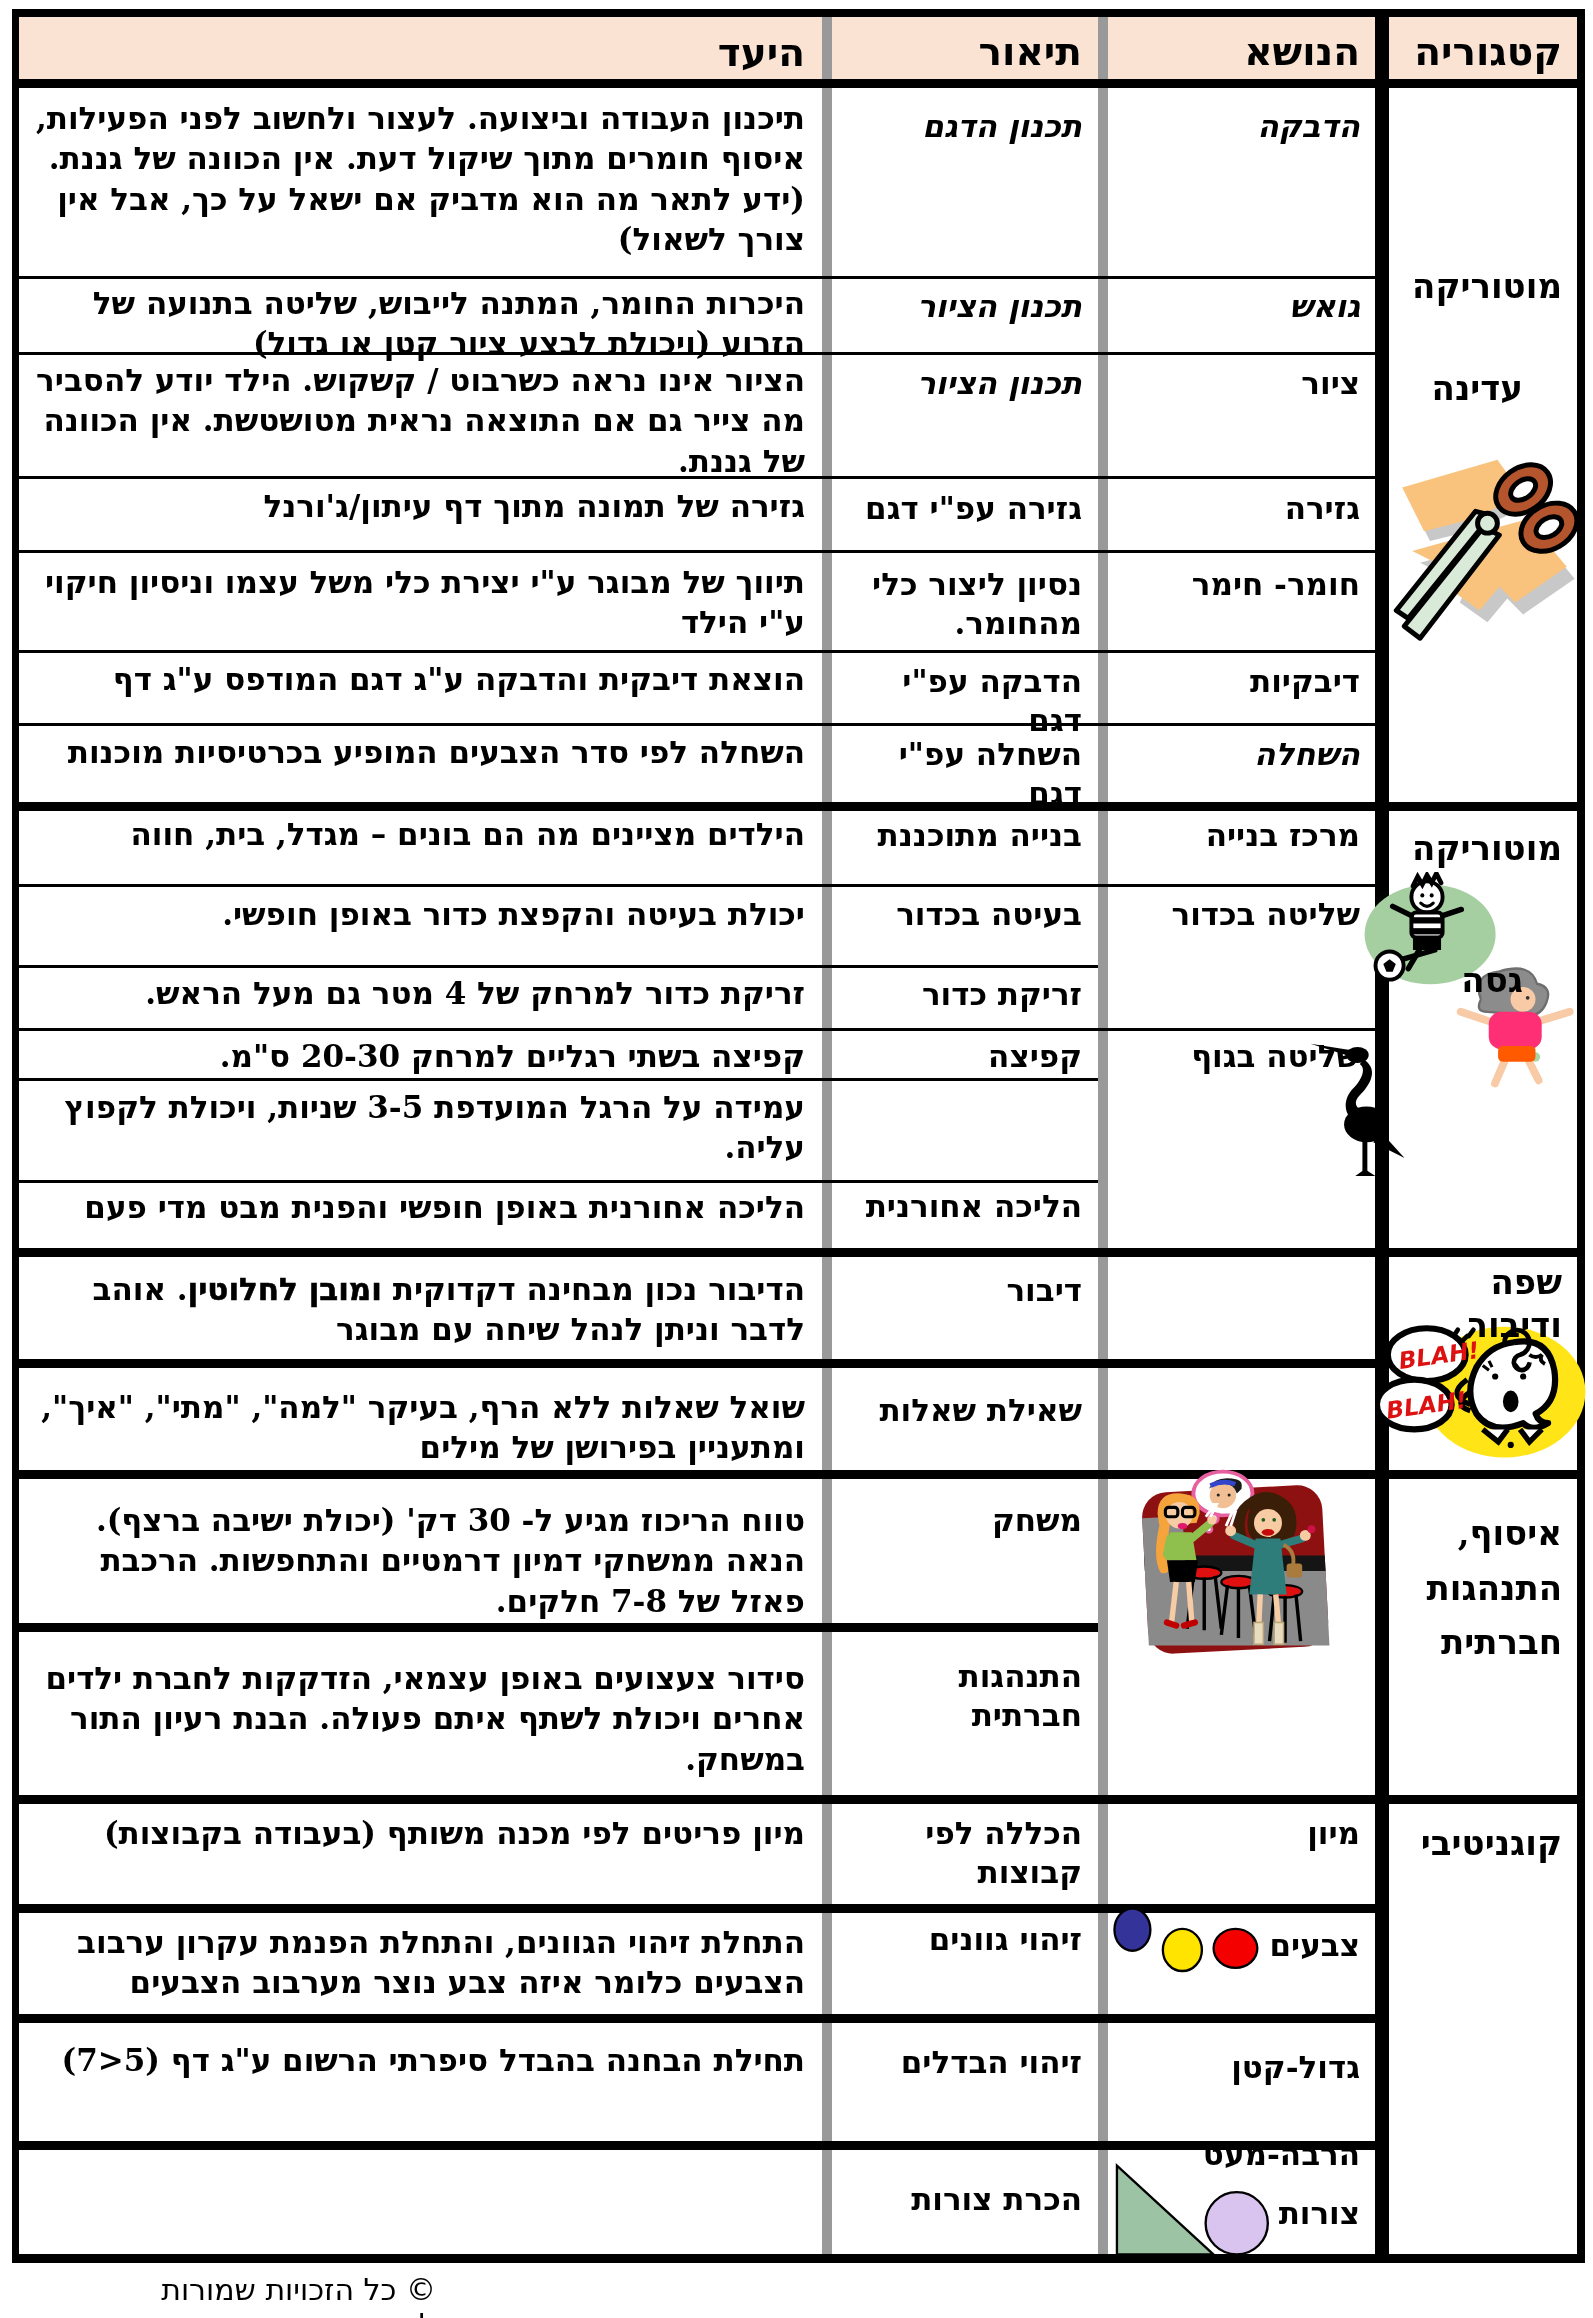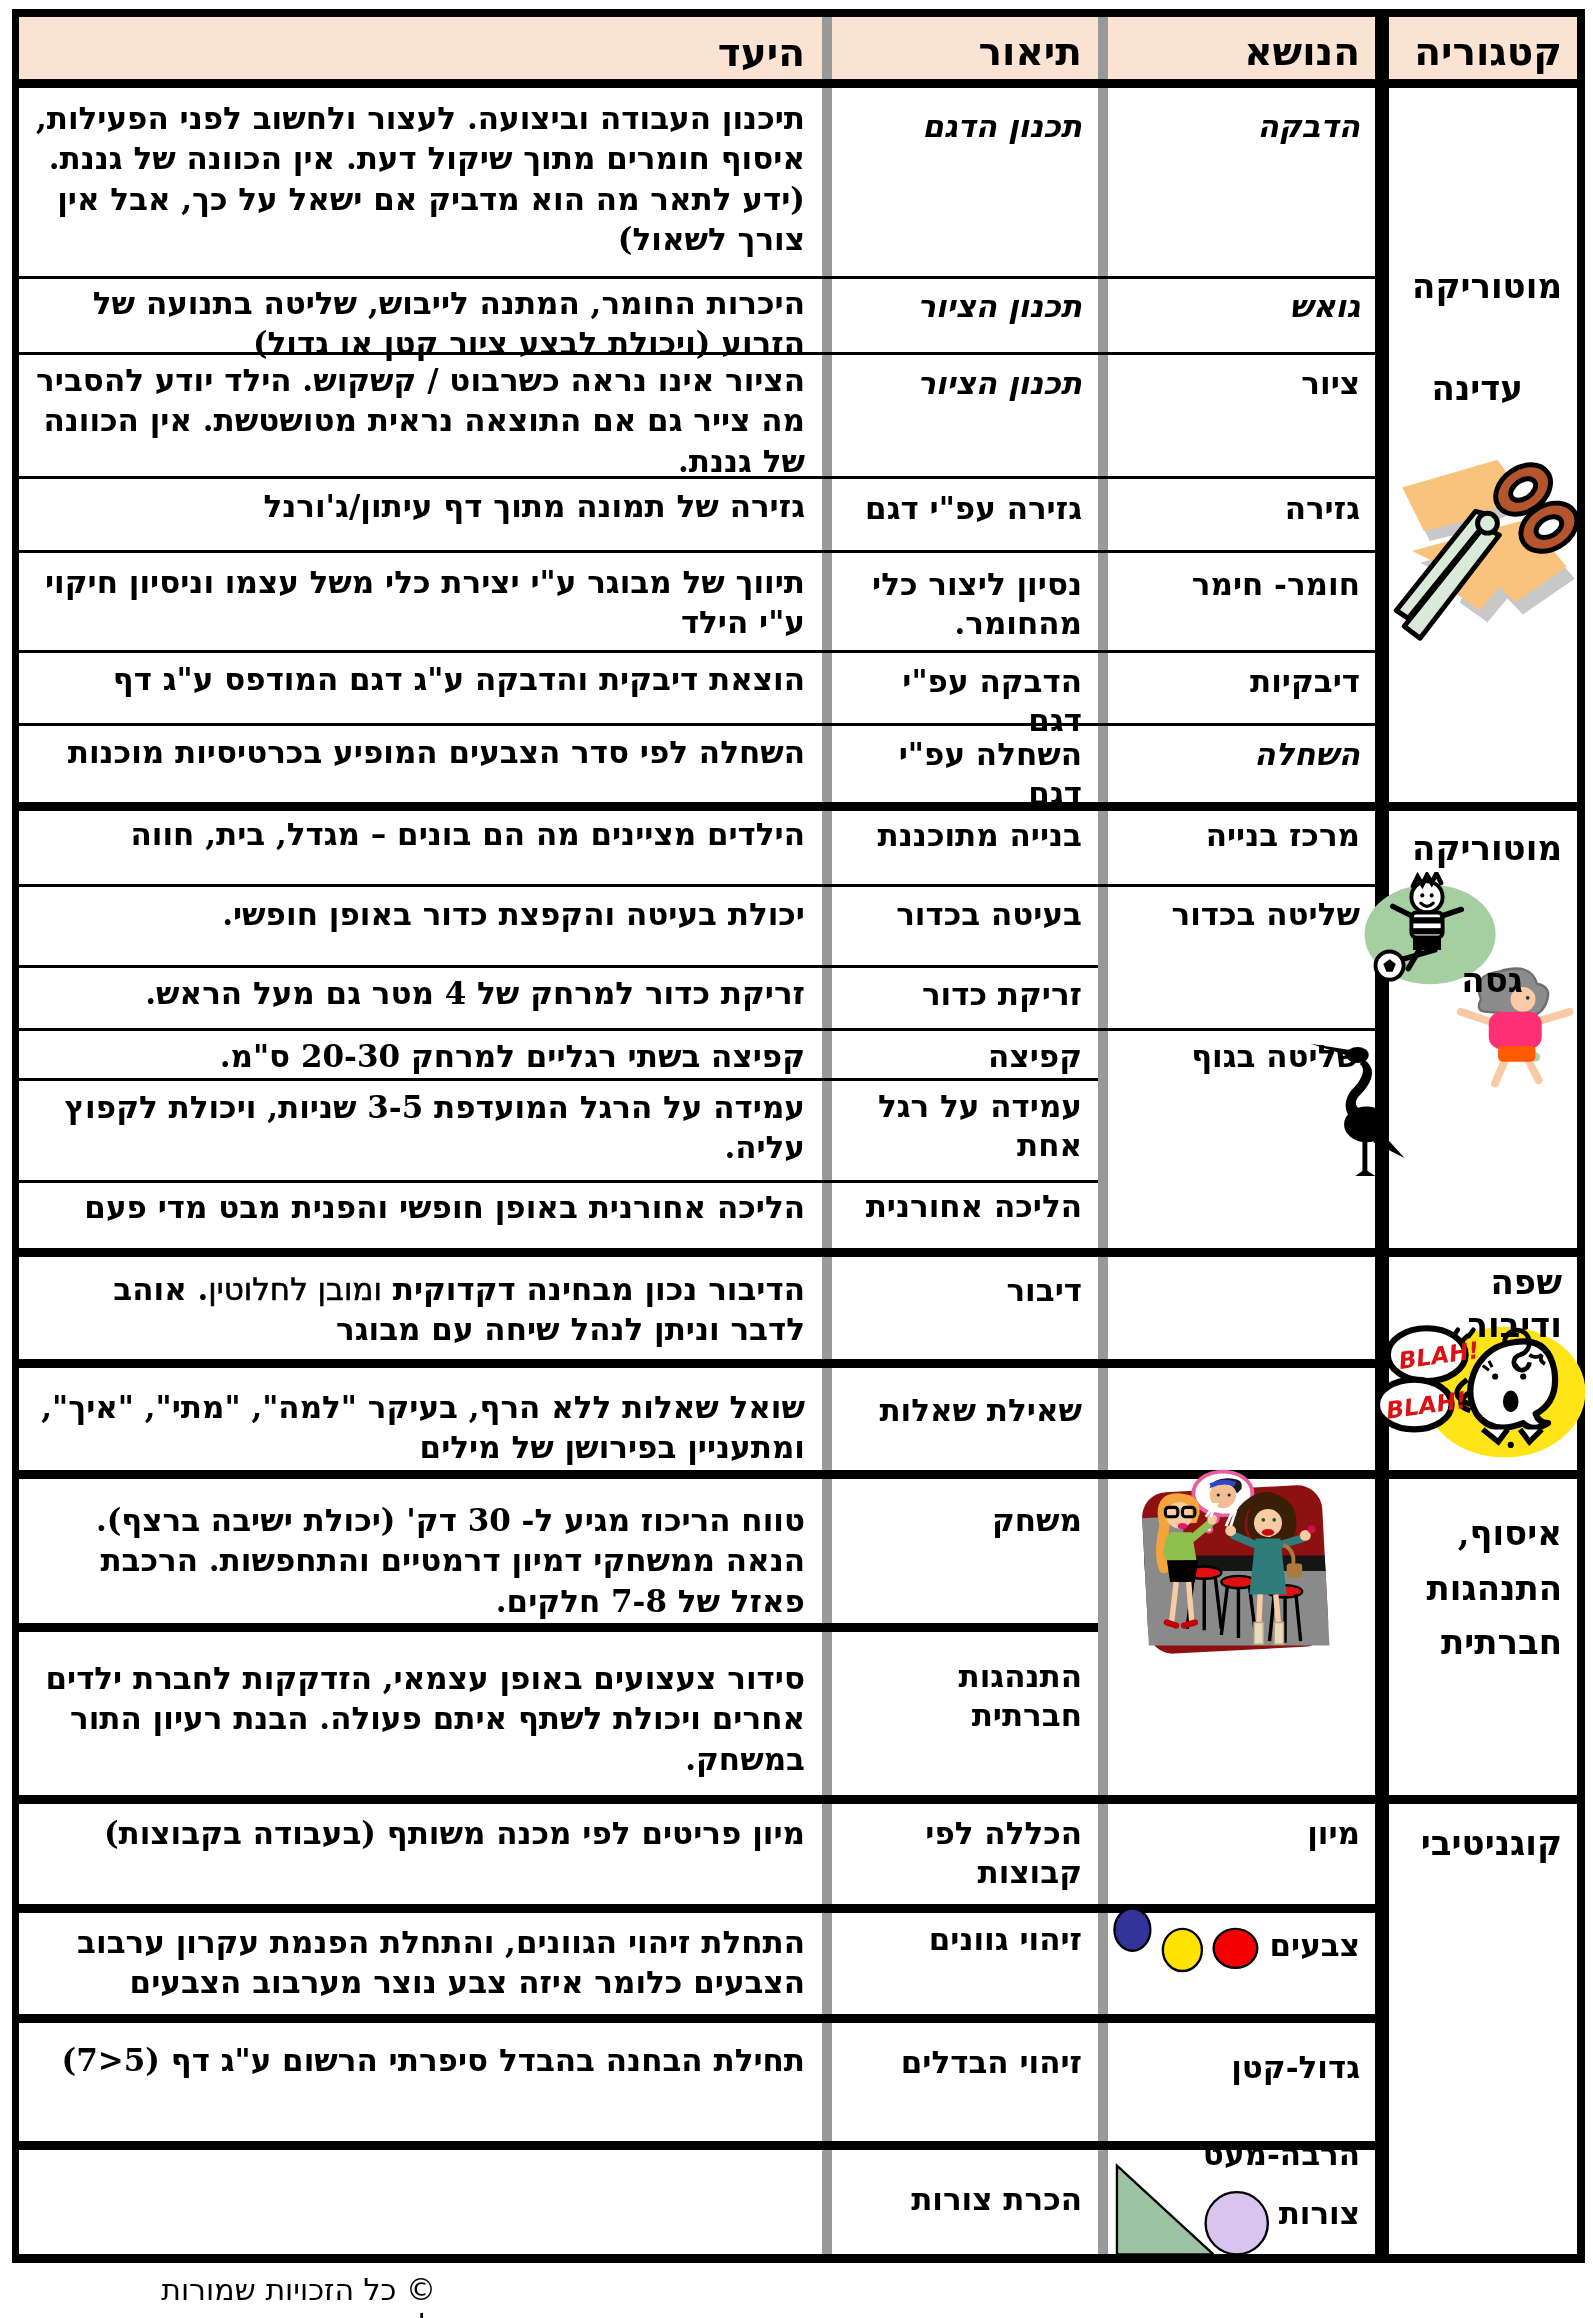--- a/index.html
+++ b/index.html
@@ -10,21 +10,21 @@
   .gvl{position:absolute;background:#999999;}
   .cell{position:absolute;direction:rtl;color:#000;font-weight:bold;
         font-family:"DejaVu Serif","DejaVu Sans","Liberation Serif",serif;}
   .c-goal{left:30px;width:775px;text-align:right;font-size:31px;line-height:1.3;}
   .c-desc{left:842px;width:240px;text-align:right;font-size:31px;line-height:1.25;}
   .c-subj{left:1120px;width:240px;text-align:right;font-size:31px;line-height:1.25;}
   .c-cat{left:1395px;width:167px;text-align:right;font-size:34px;line-height:1.25;}
   .c-cat2{left:1395px;width:128px;text-align:right;font-size:34px;line-height:1.25;}
   .c-h{font-size:39px;}
   .it{font-style:italic;}
-  .xb{font-weight:400;-webkit-text-stroke:0.6px #000;}
+  .xb{font-weight:700;-webkit-text-stroke:0.6px #000;}
   .icon{position:absolute;}
   .footer{position:absolute;left:109px;top:2272px;width:327px;direction:rtl;text-align:right;
           font-family:"DejaVu Sans","Liberation Sans",sans-serif;font-size:30px;color:#000;}
 </style>
 </head>
 <body>
 
 <div class="page">
 
   <div class="hdr-bg"></div>
@@ -266,21 +266,20 @@
   <div class="cell c-desc" style="top:895px">בעיטה בכדור</div>
   <div class="cell c-goal" style="top:894px">יכולת בעיטה והקפצת כדור באופן חופשי.</div>
 
   <div class="cell c-desc" style="top:975px">זריקת כדור</div>
   <div class="cell c-goal" style="top:973px">זריקת כדור למרחק של 4 מטר גם מעל הראש.</div>
 
   <div class="cell c-subj" style="top:1037px">שליטה בגוף</div>
   <div class="cell c-desc" style="top:1037px">קפיצה</div>
   <div class="cell c-goal" style="top:1036px">קפיצה בשתי רגליים למרחק 20-30 ס"מ.</div>
 
-  <div class="cell c-desc" style="top:1087px">עמידה על רגל אחת</div>
   <div class="cell c-goal" style="top:1087px">עמידה על הרגל המועדפת 3-5 שניות, ויכולת לקפוץ עליה.</div>
 
   <div class="cell c-desc" style="top:1187px">הליכה אחורנית</div>
   <div class="cell c-goal" style="top:1187px">הליכה אחורנית באופן חופשי והפנית מבט מדי פעם</div>
 
   <div class="cell c-cat" style="top:1261px">שפה ודיבור</div>
 
   <div class="cell c-desc" style="top:1271px">דיבור</div>
   <div class="cell c-goal" style="top:1269px"><span>הדיבור נכון מבחינה דקדוקית </span><span class="xb">ומובן לחלוטין</span><span>. אוהב לדבר וניתן לנהל שיחה עם מבוגר</span></div>
 

